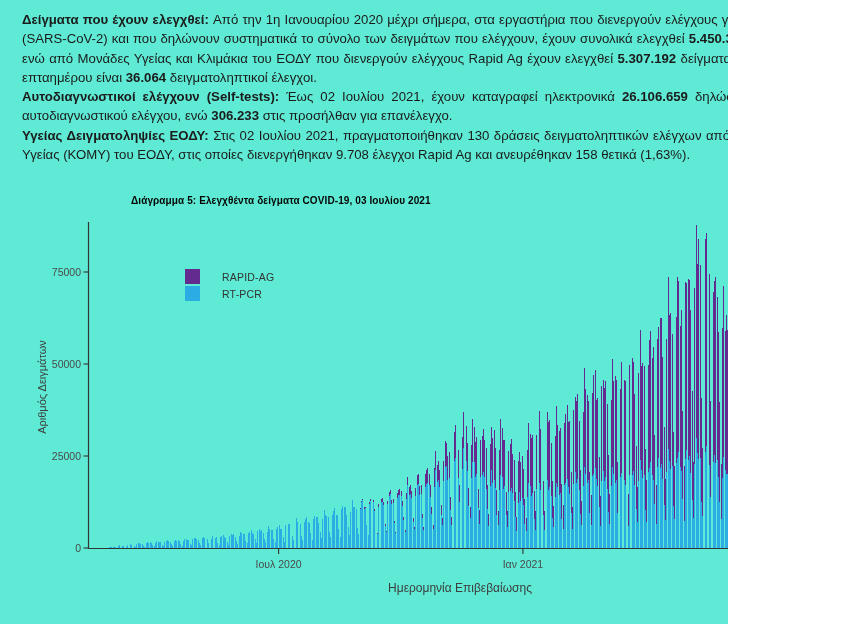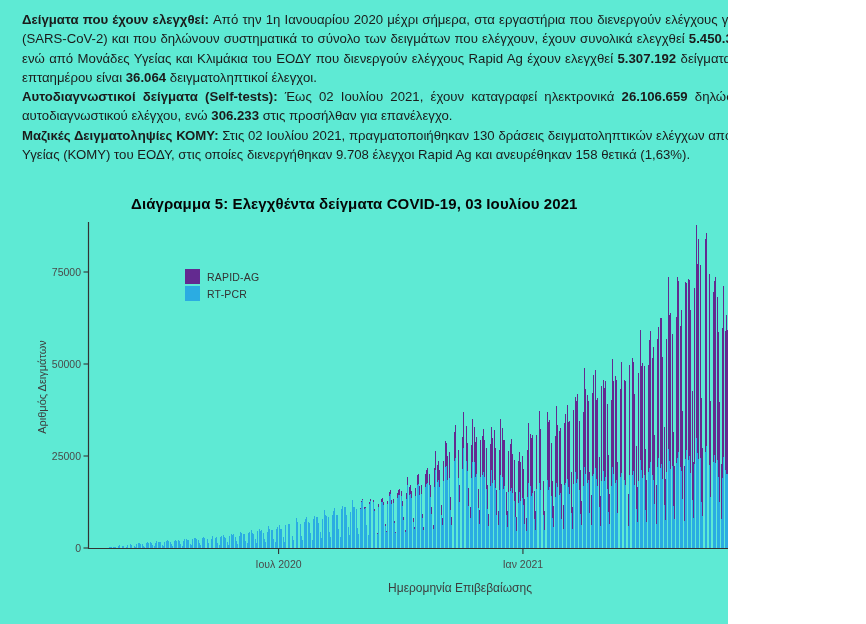--- a/index.html
+++ b/index.html
@@ -4,42 +4,42 @@
 <style>
   html,body{margin:0;padding:0;background:#fff;}
   .page{position:relative;width:728px;height:624px;background:#5eead4;overflow:hidden;
         font-family:"Liberation Sans",sans-serif;}
   
   .text-block{position:absolute;left:22px;top:10px;width:824px;font-size:13.2px;
               line-height:19.3px;color:#1b1b1b;text-align:justify;}
   .text-block p{margin:0;}
   .text-block .b{font-weight:700;}
   
-  .chart-title{position:absolute;left:131px;top:195px;font-size:15px;font-weight:700;
+  .chart-title{position:absolute;left:131px;top:195px;font-size:10px;font-weight:700;
                color:#060606;white-space:nowrap;letter-spacing:0.1px;}
   .y-axis-label{position:absolute;left:-43px;top:381px;width:170px;text-align:center;
                 transform:rotate(-90deg);transform-origin:center;font-size:11px;color:#3d3d3d;}
   .x-axis-label{position:absolute;left:340px;top:581px;width:240px;text-align:center;
                 font-size:12px;color:#3d3d3d;}
   .legend{position:absolute;left:185px;top:268px;}
-  .legend-row{display:flex;align-items:center;height:17px;}
+  .legend-row{display:flex;align-items:center;height:17px;gap:15px;}
   .legend-swatch{width:15px;height:15px;margin-right:7px;}
   .legend-label{font-size:10.5px;color:#333333;letter-spacing:0.2px;}
   svg#plot{position:absolute;left:0;top:222px;}
   svg text{font-family:"Liberation Sans",sans-serif;}
 </style>
 </head>
 <body>
 
 <div class="page">
 
   <div class="text-block" id="text-block">
       <p><span class="b">Δείγματα που έχουν ελεγχθεί: </span><span>Από την 1η Ιανουαρίου 2020 μέχρι σήμερα, στα εργαστήρια που διενεργούν ελέγχους για τον νέο κορωνοϊό (SARS-CoV-2) και που δηλώνουν συστηματικά το σύνολο των δειγμάτων που ελέγχουν, έχουν συνολικά ελεγχθεί </span><span class="b">5.450.390</span><span> κλινικά δείγματα ενώ από Μονάδες Υγείας και Κλιμάκια του ΕΟΔΥ που διενεργούν ελέγχους Rapid Ag έχουν ελεγχθεί </span><span class="b">5.307.192</span><span> δείγματα. Ο μέσος όρος του επταημέρου είναι </span><span class="b">36.064</span><span> δειγματοληπτικοί έλεγχοι.</span></p>
-      <p><span class="b">Αυτοδιαγνωστικοί δείγματα (Self-tests): </span><span>Έως 02 Ιουλίου 2021, έχουν καταγραφεί ηλεκτρονικά </span><span class="b">26.106.659</span><span> δηλώσεις αποτελέσματος αυτοδιαγνωστικού ελέγχου, ενώ </span><span class="b">306.233</span><span> στις προσήλθαν για επανέλεγχο.</span></p>
-      <p><span class="b">Μαζικές Δειγματοληψίες ΚΟΜΥ: </span><span>Στις 02 Ιουλίου 2021, πραγματοποιήθηκαν 130 δράσεις δειγματοληπτικών ελέγχων από τις Κινητές Ομάδες Υγείας (ΚΟΜΥ) του ΕΟΔΥ, στις οποίες διενεργήθηκαν 9.708 έλεγχοι Rapid Ag και ανευρέθηκαν 158 θετικά (1,63%).</span></p>
+      <p><span class="b">Αυτοδιαγνωστικοί ελέγχουν (Self-tests): </span><span>Έως 02 Ιουλίου 2021, έχουν καταγραφεί ηλεκτρονικά </span><span class="b">26.106.659</span><span> δηλώσεις αποτελέσματος αυτοδιαγνωστικού ελέγχου, ενώ </span><span class="b">306.233</span><span> στις προσήλθαν για επανέλεγχο.</span></p>
+      <p><span class="b">Υγείας Δειγματοληψίες ΕΟΔΥ: </span><span>Στις 02 Ιουλίου 2021, πραγματοποιήθηκαν 130 δράσεις δειγματοληπτικών ελέγχων από τις Κινητές Ομάδες Υγείας (ΚΟΜΥ) του ΕΟΔΥ, στις οποίες διενεργήθηκαν 9.708 έλεγχοι Rapid Ag και ανευρέθηκαν 158 θετικά (1,63%).</span></p>
     </div>
 
   <div class="chart-title">Διάγραμμα 5: Ελεγχθέντα δείγματα COVID-19, 03 Ιουλίου 2021</div>
 
   <div class="legend" id="legend">
       <div class="legend-row">
         <span class="legend-swatch" style="background: rgb(99, 42, 144);"></span>
         <span class="legend-label">RAPID-AG</span>
       </div>
       <div class="legend-row">

